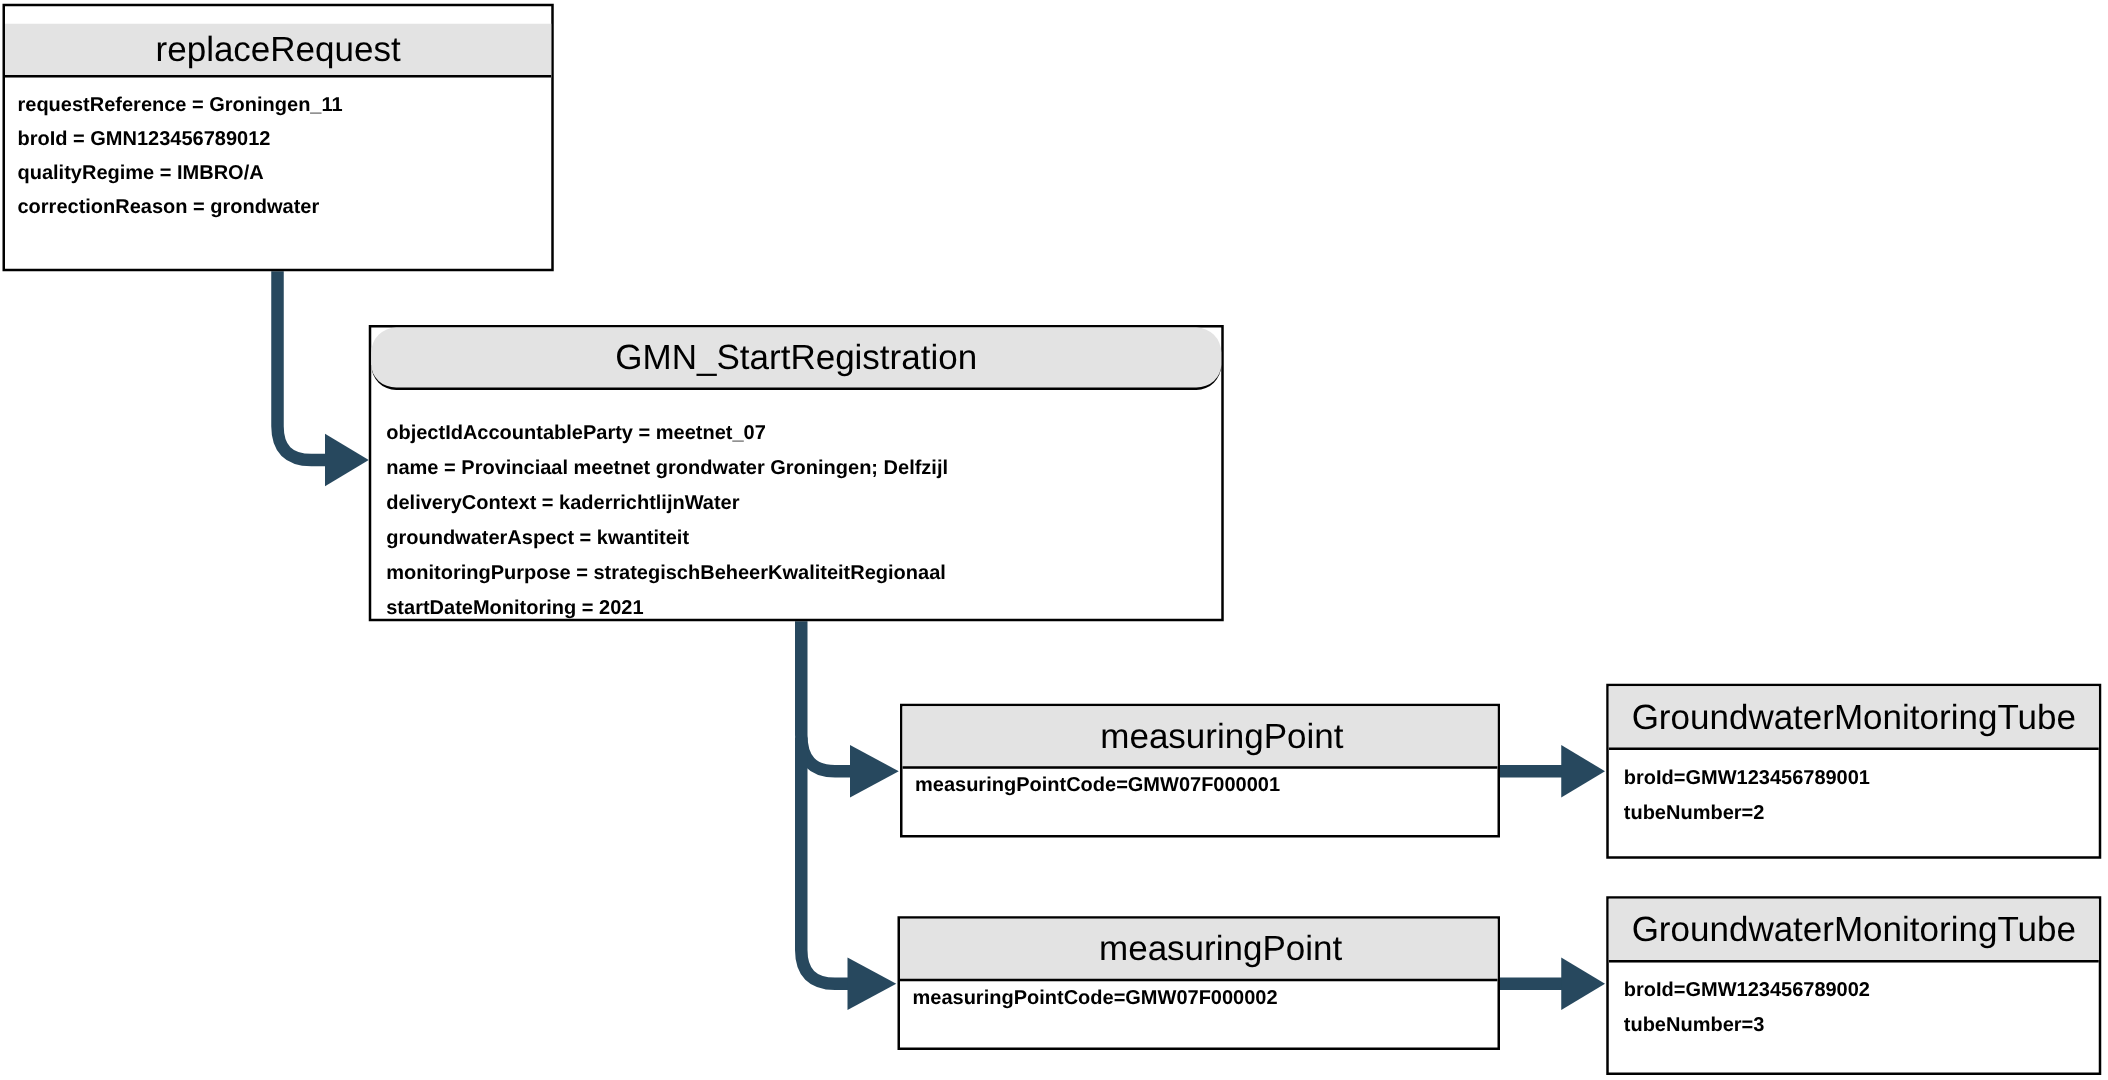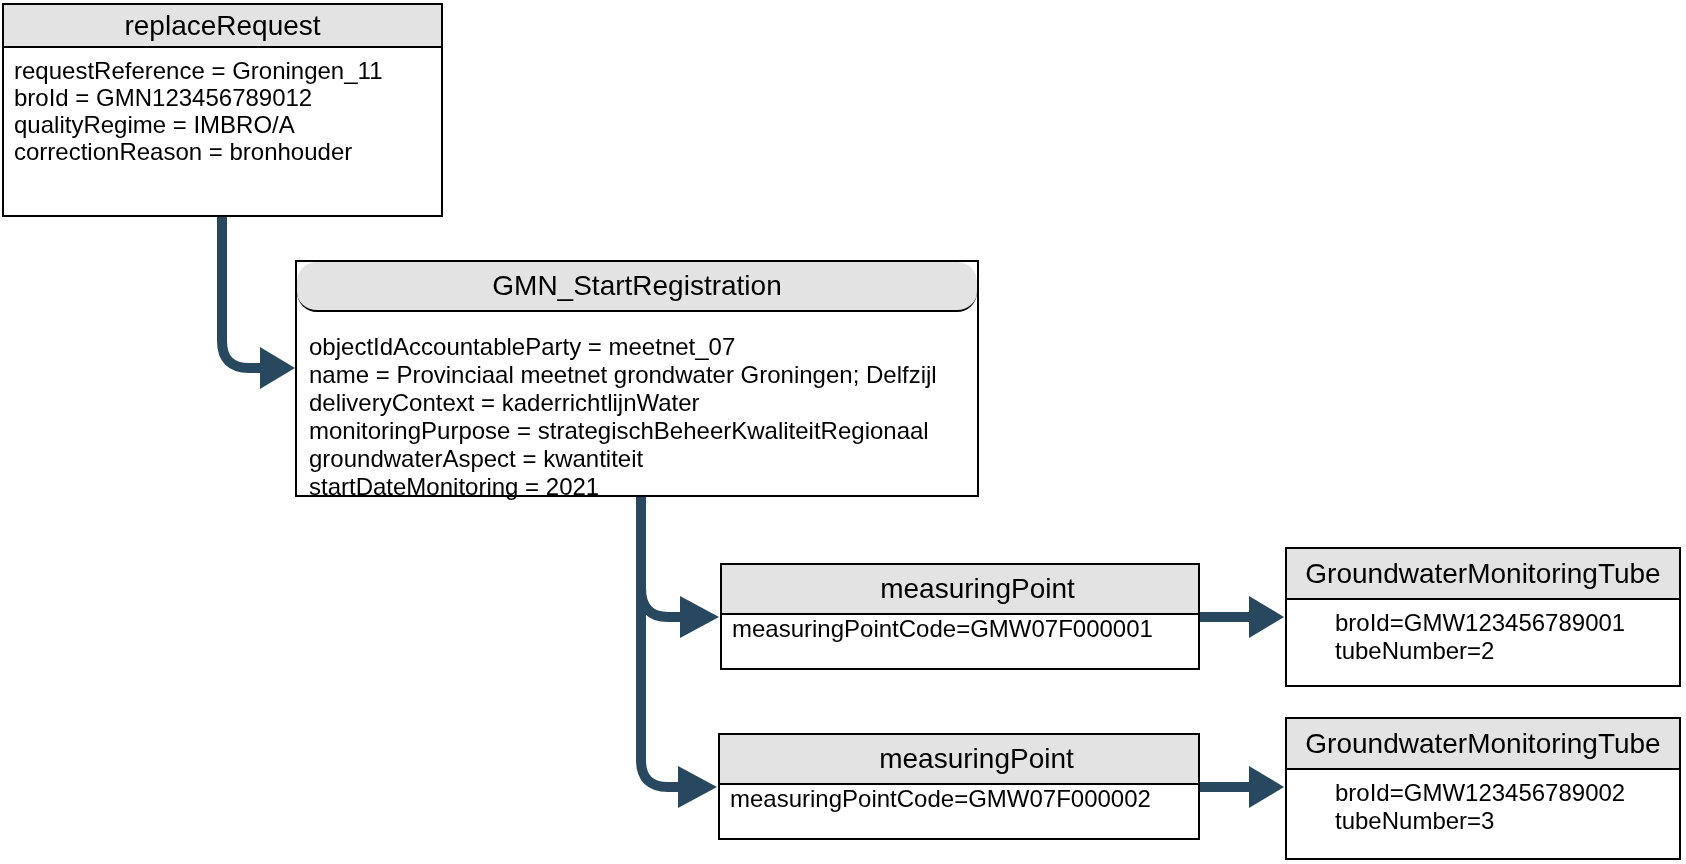--- a/index.html
+++ b/index.html
@@ -48,30 +48,31 @@
     border-bottom: 2px solid var(--border);
     display: flex;
     align-items: center;
     justify-content: center;
     font-size: 28px;
     white-space: nowrap;
     overflow: hidden;
   }
   .node-body {
     box-sizing: border-box;
-    font-size: 24px;
+    font-size: 16px;
     line-height: 28px;
     white-space: nowrap;
     overflow: hidden;
+    font-weight: bold;
   }
   .attr { white-space: nowrap; }
 
   
   #box-replace-request { left: 2px; top: 3px; width: 441px; height: 214px; }
-  #box-replace-request .node-header { height: 43px; }
+  #box-replace-request .node-header { height: 43px; margin-top: 14px; }
   #box-replace-request .node-body { padding: 9px 10px; line-height: 27px; }
 
   
   #box-gmn { left: 295px; top: 260px; width: 684px; height: 237px; }
   #box-gmn .node-header { height: 50px; border-radius: 20px; }
   #box-gmn .node-body { padding: 21px 12px; }
 
   
   #box-mp1 { left: 720px; top: 563px; width: 480px; height: 107px; }
   #box-mp2 { left: 718px; top: 733px; width: 482px; height: 107px; }
@@ -80,21 +81,21 @@
     height: 51px;
     display: flex;
     align-items: flex-start;
     padding: 0 10px;
   }
 
   
   #box-tube1 { left: 1285px; top: 547px; width: 396px; height: 140px; }
   #box-tube2 { left: 1285px; top: 717px; width: 396px; height: 143px; }
   #box-tube1 .node-header, #box-tube2 .node-header { height: 51px; }
-  #box-tube1 .node-body, #box-tube2 .node-body { padding: 9px 12px; margin-left: 36px; }
+  #box-tube1 .node-body, #box-tube2 .node-body { padding: 9px 12px; }
 </style>
 </head>
 <body>
 
 <div id="canvas">
 
   <svg id="arrow-layer" viewBox="0 0 1686 864" xmlns="http://www.w3.org/2000/svg">
 
     <g>
       <path class="arrow-line" d="M222,216 L222,341 Q222,368 249,368 L262,368"></path>
@@ -121,32 +122,32 @@
       <polygon class="arrow-head" points="1249,766 1249,808 1284,787"></polygon>
     </g>
   </svg>
 
   <div class="node" id="box-replace-request">
     <div class="node-header">replaceRequest</div>
     <div class="node-body">
       <div class="attr">requestReference = Groningen_11</div>
       <div class="attr">broId = GMN123456789012</div>
       <div class="attr">qualityRegime = IMBRO/A</div>
-      <div class="attr">correctionReason = bronhouder</div>
+      <div class="attr">correctionReason = grondwater</div>
     </div>
   </div>
 
   <div class="node" id="box-gmn">
     <div class="node-header">GMN_StartRegistration</div>
     <div class="node-body">
       <div class="attr">objectIdAccountableParty = meetnet_07</div>
       <div class="attr">name = Provinciaal meetnet grondwater Groningen; Delfzijl</div>
       <div class="attr">deliveryContext = kaderrichtlijnWater</div>
+      <div class="attr">groundwaterAspect = kwantiteit</div>
       <div class="attr">monitoringPurpose = strategischBeheerKwaliteitRegionaal</div>
-      <div class="attr">groundwaterAspect = kwantiteit</div>
       <div class="attr">startDateMonitoring = 2021</div>
     </div>
   </div>
 
   <div class="node" id="box-mp1">
     <div class="node-header">measuringPoint</div>
     <div class="node-body">
       <div class="attr">measuringPointCode=GMW07F000001</div>
     </div>
   </div>

